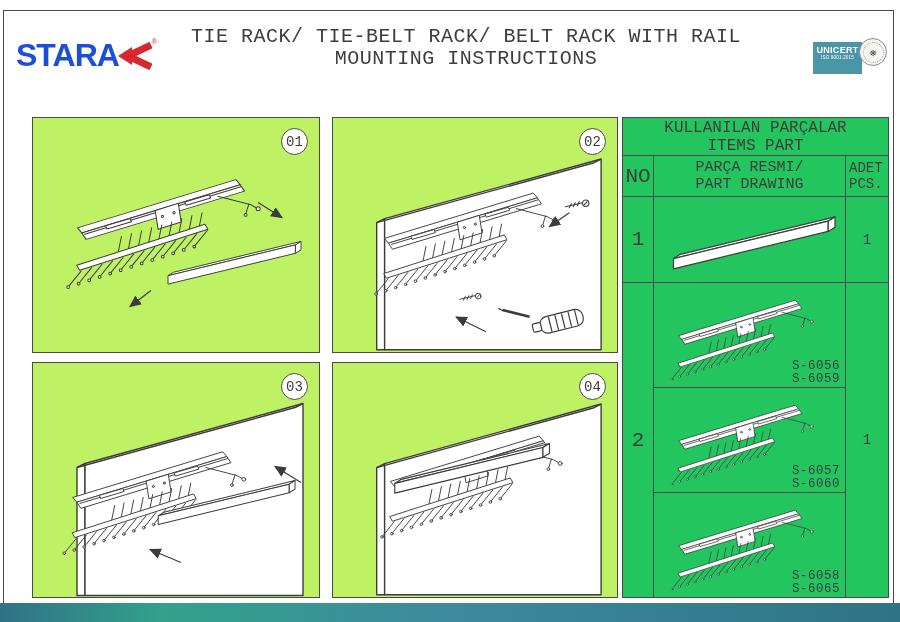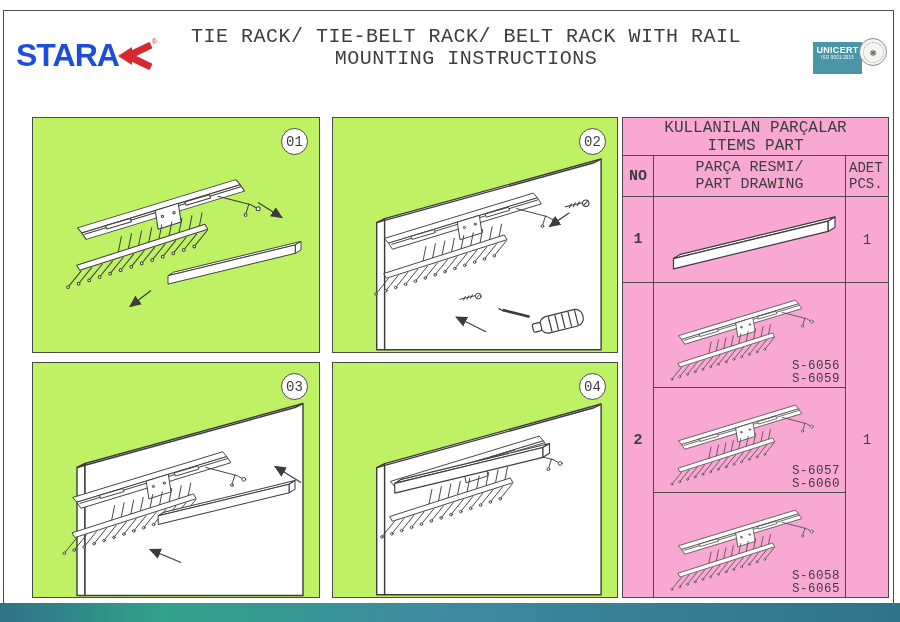--- a/index.html
+++ b/index.html
@@ -32,26 +32,26 @@
   .p1{left:32px;top:117px;width:288px;height:236px;}
   .p2{left:332px;top:117px;width:286px;height:236px;}
   .p3{left:32px;top:362px;width:288px;height:236px;}
   .p4{left:332px;top:362px;width:286px;height:236px;}
   .panel .art{position:absolute;left:0;top:0;width:100%;height:100%;}
   .stepnum{position:absolute;top:10px;right:11px;width:27px;height:27px;border:1.4px solid #4a4a4a;
     border-radius:50%;display:flex;align-items:center;justify-content:center;
     font-size:14px;color:#3d3d3d;background:#fff;box-sizing:border-box;}
   
   .parts-table{position:absolute;left:622px;top:117px;width:267px;height:481px;
-    border:1.5px solid #4a4a4a;box-sizing:border-box;display:flex;flex-direction:column;background:#f9a8d4;}
+    border:1.5px solid #4a4a4a;box-sizing:border-box;display:flex;flex-direction:column;background:#22c55e;}
   .pt-title{height:38px;border-bottom:1.5px solid #4a4a4a;text-align:center;
     font-size:16px;line-height:18px;padding-top:1px;box-sizing:border-box;flex:0 0 auto;}
   .pt-colhead{display:flex;height:40px;border-bottom:1.5px solid #4a4a4a;flex:0 0 auto;}
   .pt-no{width:31px;border-right:1.5px solid #4a4a4a;display:flex;align-items:center;
-    justify-content:center;font-size:15px;box-sizing:border-box;flex:0 0 auto;font-weight:bold;}
+    justify-content:center;font-size:21px;box-sizing:border-box;flex:0 0 auto;}
   .pt-draw{flex:1;border-right:1.5px solid #4a4a4a;display:flex;flex-direction:column;
     align-items:center;justify-content:center;font-size:15px;line-height:17px;box-sizing:border-box;}
   .pt-qty{width:42px;display:flex;flex-direction:column;justify-content:center;
     font-size:14px;line-height:16px;padding-left:3px;box-sizing:border-box;flex:0 0 auto;}
   .pt-qty.center{align-items:center;padding-left:0;}
   .pt-row1{display:flex;height:85px;border-bottom:1.5px solid #4a4a4a;flex:0 0 auto;}
   .pt-row2{display:flex;flex:1;min-height:0;}
   .pt-drawcell{flex:1;display:flex;align-items:center;justify-content:center;position:relative;min-height:0;}
   .pt-subcol{flex:1;display:flex;flex-direction:column;border-right:1.5px solid #4a4a4a;box-sizing:border-box;min-height:0;justify-content:space-between;}
   .pt-subcell{flex:1;position:relative;border-bottom:1.5px solid #4a4a4a;display:flex;

